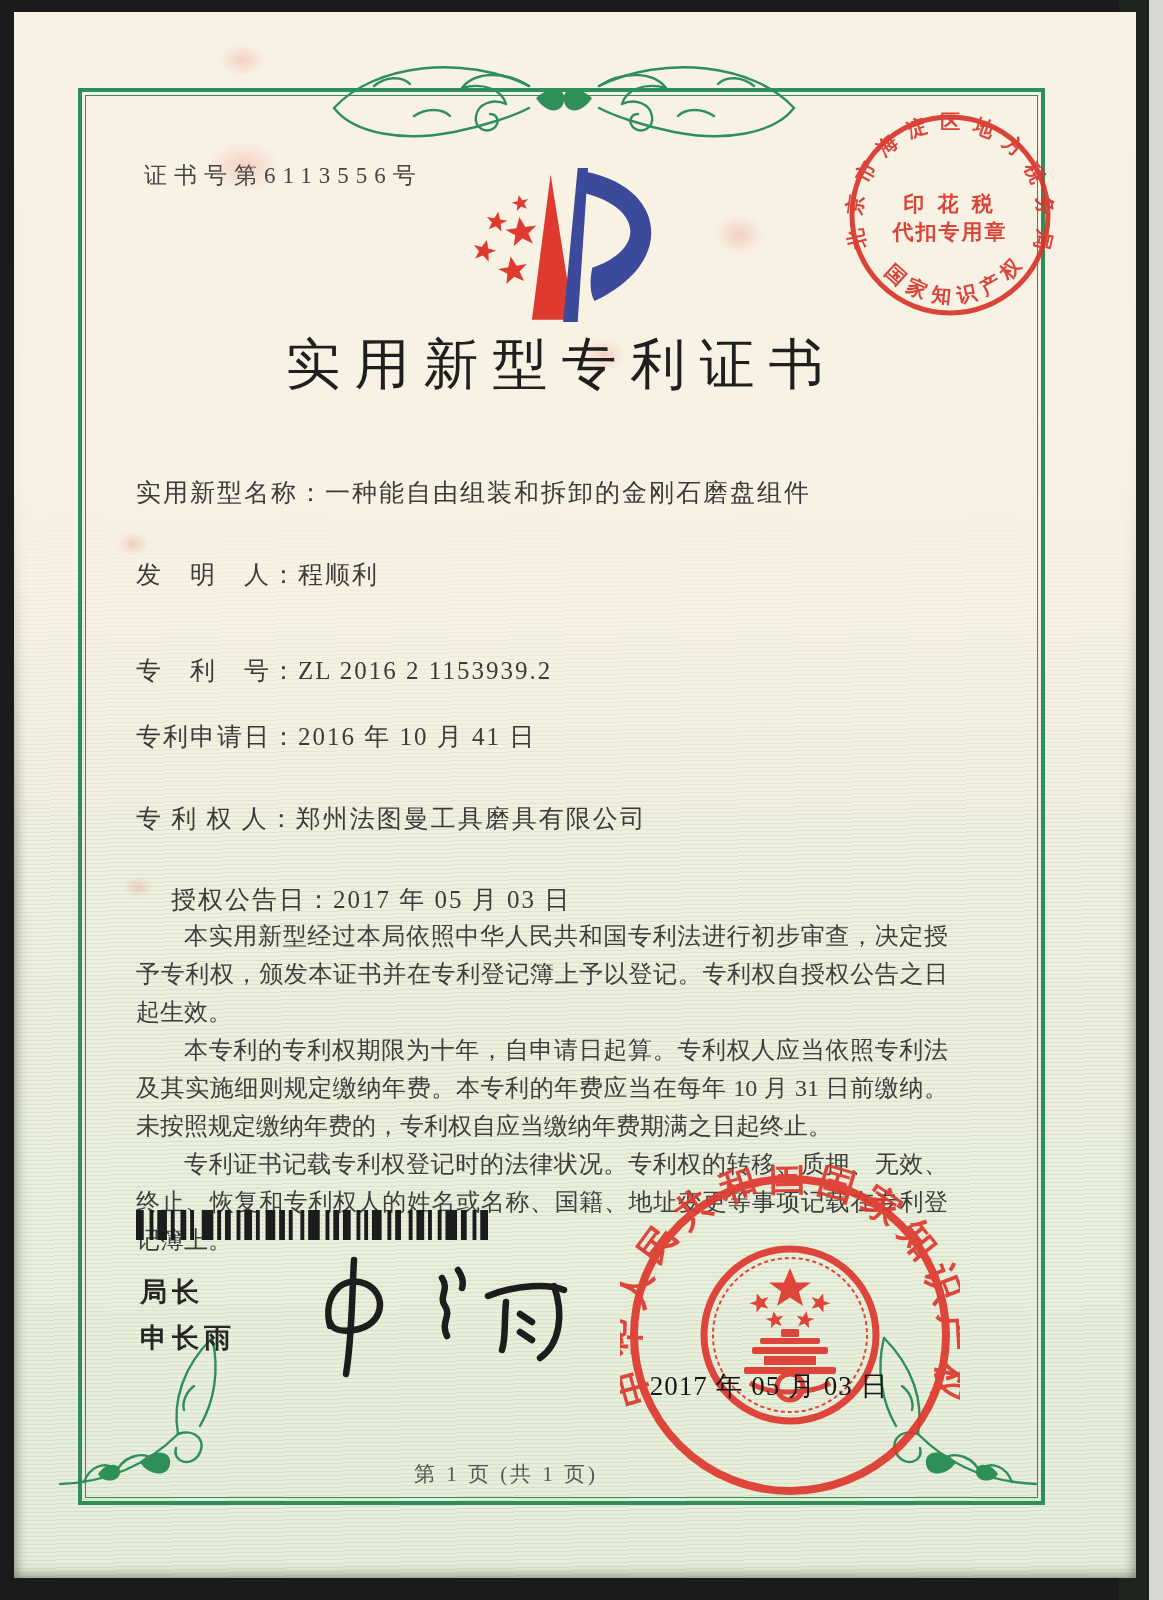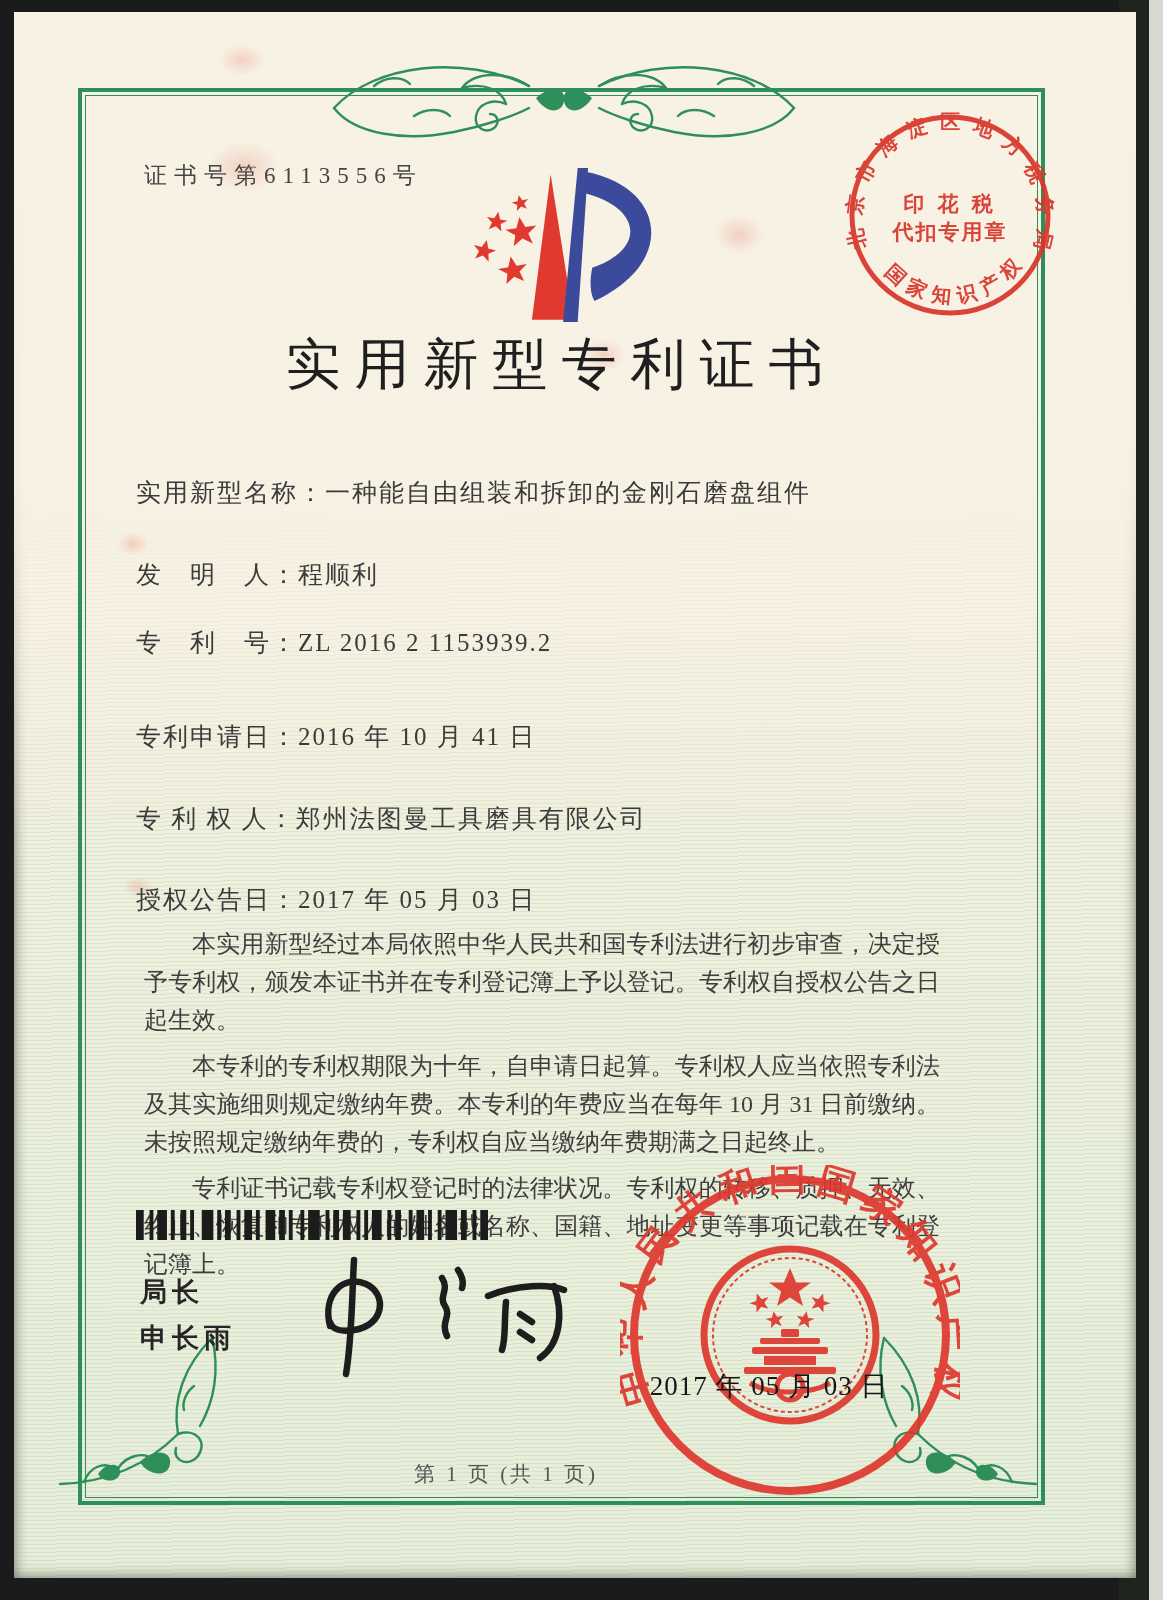--- a/index.html
+++ b/index.html
@@ -20,21 +20,21 @@
                border:4px solid #2e8f5a;box-sizing:border-box;}
   .frame-inner{position:absolute;left:3px;top:3px;right:3px;bottom:3px;border:1.5px solid #2e8f5a;}
   .cert-number{position:absolute;left:110px;top:148px;font-size:23px;letter-spacing:7px;color:#454545;margin-left:20px;}
   .logo{position:absolute;left:416px;top:150px;width:260px;height:170px;}
   .tax-stamp{position:absolute;left:830px;top:97px;width:212px;height:212px;opacity:.93;}
   .title{position:absolute;left:64px;top:316px;width:967px;text-align:center;
          font-size:55px;font-weight:400;letter-spacing:14px;color:#1f1f1f;}
   .field{position:absolute;left:122px;font-size:25px;color:#3b3b3b;letter-spacing:2px;white-space:nowrap;}
   .paras{position:absolute;left:122px;top:905px;width:812px;font-size:24px;line-height:38px;
          color:#3e3e3e;text-align:justify;}
-  .paras p{margin:8px;text-indent:2em;}
+  .paras p{margin:0;text-indent:2em;}
   .barcode{position:absolute;left:122px;top:1198px;width:352px;height:30px;}
   .sig-title{position:absolute;left:126px;top:1262px;font-size:27px;font-weight:600;letter-spacing:5px;
              color:#262626;font-family:Liberation Sans, sans-serif;}
   .sig-name{position:absolute;left:126px;top:1308px;font-size:27px;font-weight:600;letter-spacing:5px;
             color:#262626;font-family:Liberation Serif, serif;}
   .signature{position:absolute;left:278px;top:1232px;width:292px;height:140px;}
   .seal{position:absolute;left:606px;top:1153px;width:340px;height:340px;opacity:.92;}
   .seal-date{position:absolute;left:630px;top:1356px;width:250px;text-align:center;
              font-size:27px;color:#161616;letter-spacing:1px;}
   .footer{position:absolute;left:64px;top:1448px;width:856px;text-align:center;
@@ -147,30 +147,30 @@
     </svg>
 
     <div class="title">实用新型专利证书</div>
 
     <div class="field" style="top:546px;">
       <span>发　明　人：</span><span>程顺利</span>
     </div>
     <div class="field" style="top:464px;">
       <span>实用新型名称：</span><span>一种能自由组装和拆卸的金刚石磨盘组件</span>
     </div>
-    <div class="field" style="top:614px;">
+    <div class="field" style="top:642px;">
       <span>专　利　号：</span><span>ZL 2016 2 1153939.2</span>
     </div>
     <div class="field" style="top:708px;">
       <span>专利申请日：</span><span>2016 年 10 月 41 日</span>
     </div>
     <div class="field" style="top:790px;">
       <span>专 利 权 人：</span><span>郑州法图曼工具磨具有限公司</span>
     </div>
-    <div class="field" style="top:871px;">
+    <div class="field" style="top:871px;margin-left:35px;">
       <span>授权公告日：</span><span>2017 年 05 月 03 日</span>
     </div>
 
     <div class="paras">
       <p>本实用新型经过本局依照中华人民共和国专利法进行初步审查，决定授予专利权，颁发本证书并在专利登记簿上予以登记。专利权自授权公告之日起生效。</p>
       <p>本专利的专利权期限为十年，自申请日起算。专利权人应当依照专利法及其实施细则规定缴纳年费。本专利的年费应当在每年 10 月 31 日前缴纳。未按照规定缴纳年费的，专利权自应当缴纳年费期满之日起终止。</p>
       <p>专利证书记载专利权登记时的法律状况。专利权的转移、质押、无效、终止、恢复和专利权人的姓名或名称、国籍、地址变更等事项记载在专利登记簿上。</p>
     </div>
 
     <svg class="barcode" viewBox="0 0 182 30" preserveAspectRatio="none">

